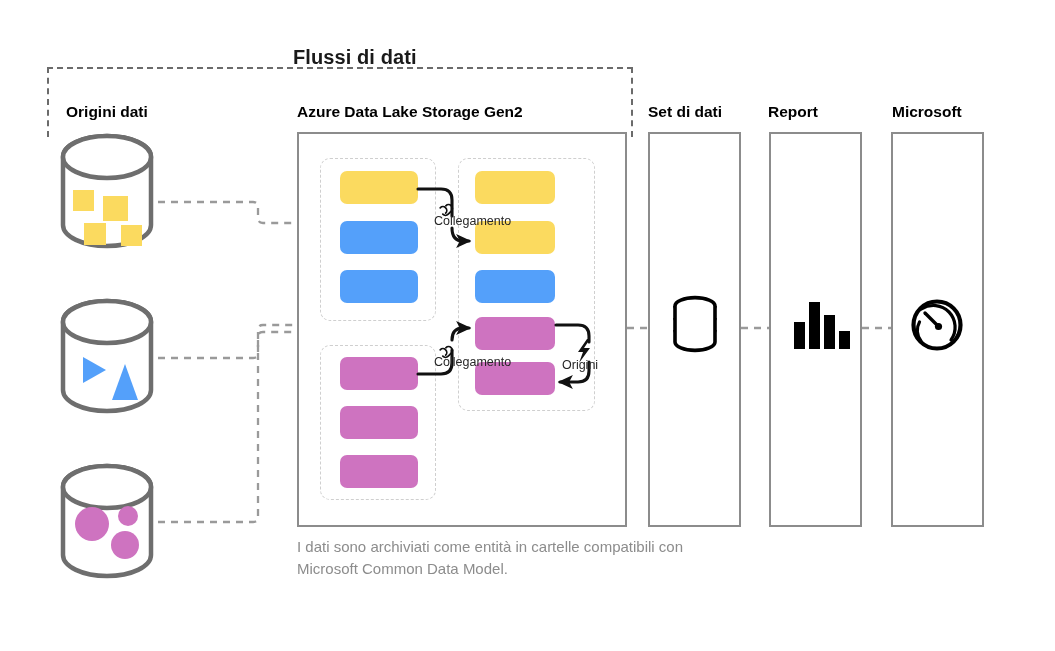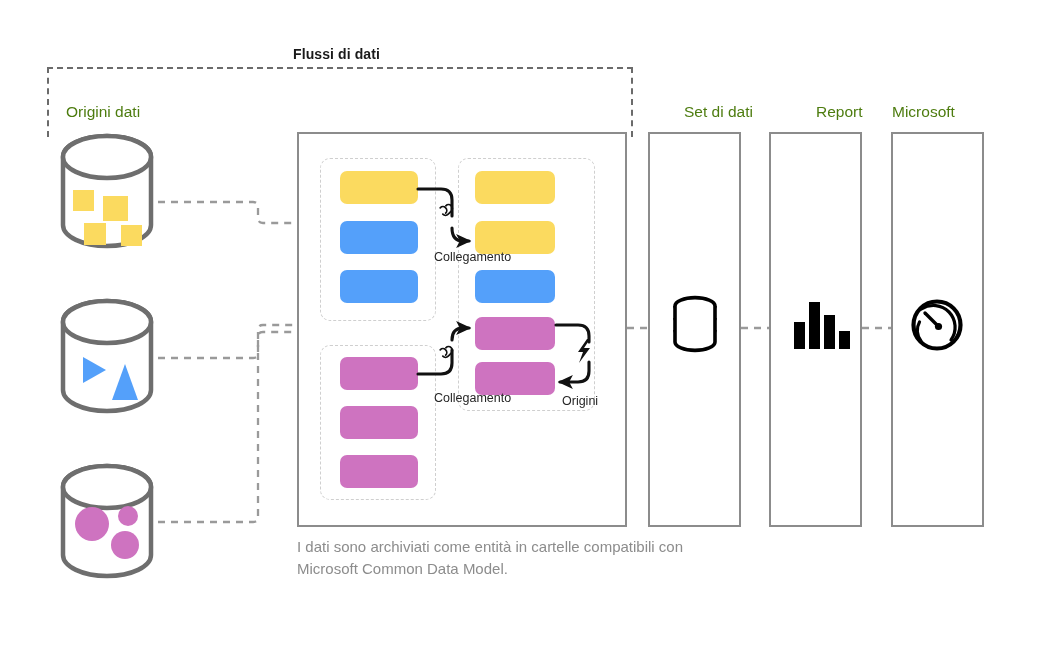--- a/index.html
+++ b/index.html
@@ -14,45 +14,45 @@
     position: relative;
     width: 1055px;
     height: 651px;
     background: #ffffff;
     overflow: hidden;
   }
 
   
   .title {
     position: absolute;
-    font-size: 14px;
+    font-size: 20px;
     font-weight: bold;
     color: #1a1a1a;
     letter-spacing: .1px;
     white-space: nowrap;
   }
   .col-label {
     position: absolute;
     font-size: 15.5px;
-    color: #4d7c0f;
+    color: #000000;
     white-space: nowrap;
+    font-weight: bold;
   }
   .caption {
     position: absolute;
     font-size: 15px;
     color: #8c8c8c;
     line-height: 22px;
     white-space: pre-line;
   }
   .edge-label {
     position: absolute;
     font-size: 12.5px;
     color: #262626;
     white-space: nowrap;
-    margin-top: 36px;
   }
 
   
   .dataflow-box {
     position: absolute;
     border-top: 2px dashed #6b6b6b;
     border-left: 2px dashed #6b6b6b;
     border-right: 2px dashed #6b6b6b;
     box-sizing: border-box;
   }
@@ -91,22 +91,23 @@
 </head>
 <body>
 
 <div id="canvas">
 
   <div class="dataflow-box" style="left:47px; top:67px; width:586px; height:70px;"></div>
 
   <div class="title" style="left:293px; top:46px;">Flussi di dati</div>
 
   <div class="col-label" style="left:66px; top:103px;">Origini dati</div>
-  <div class="col-label" style="left:684px; top:103px;">Set di dati</div>
-  <div class="col-label" style="left:768px; top:103px;margin-left:48px;">Report</div>
+  <div class="col-label" style="left:297px; top:103px;">Azure Data Lake Storage Gen2</div>
+  <div class="col-label" style="left:648px; top:103px;">Set di dati</div>
+  <div class="col-label" style="left:768px; top:103px;">Report</div>
   <div class="col-label" style="left:892px; top:103px;">Microsoft</div>
 
   <div class="solid-panel" style="left:297px; top:132px; width:330px; height:395px;"></div>
 
   <div class="solid-panel" style="left:648px; top:132px; width:93px; height:395px;"></div>
   <div class="solid-panel" style="left:769px; top:132px; width:93px; height:395px;"></div>
   <div class="solid-panel" style="left:891px; top:132px; width:93px; height:395px;"></div>
 
   <div class="dashed-group" style="left:320px; top:158px; width:116px; height:163px;"></div>
   <div class="dashed-group" style="left:320px; top:345px; width:116px; height:155px;"></div>

